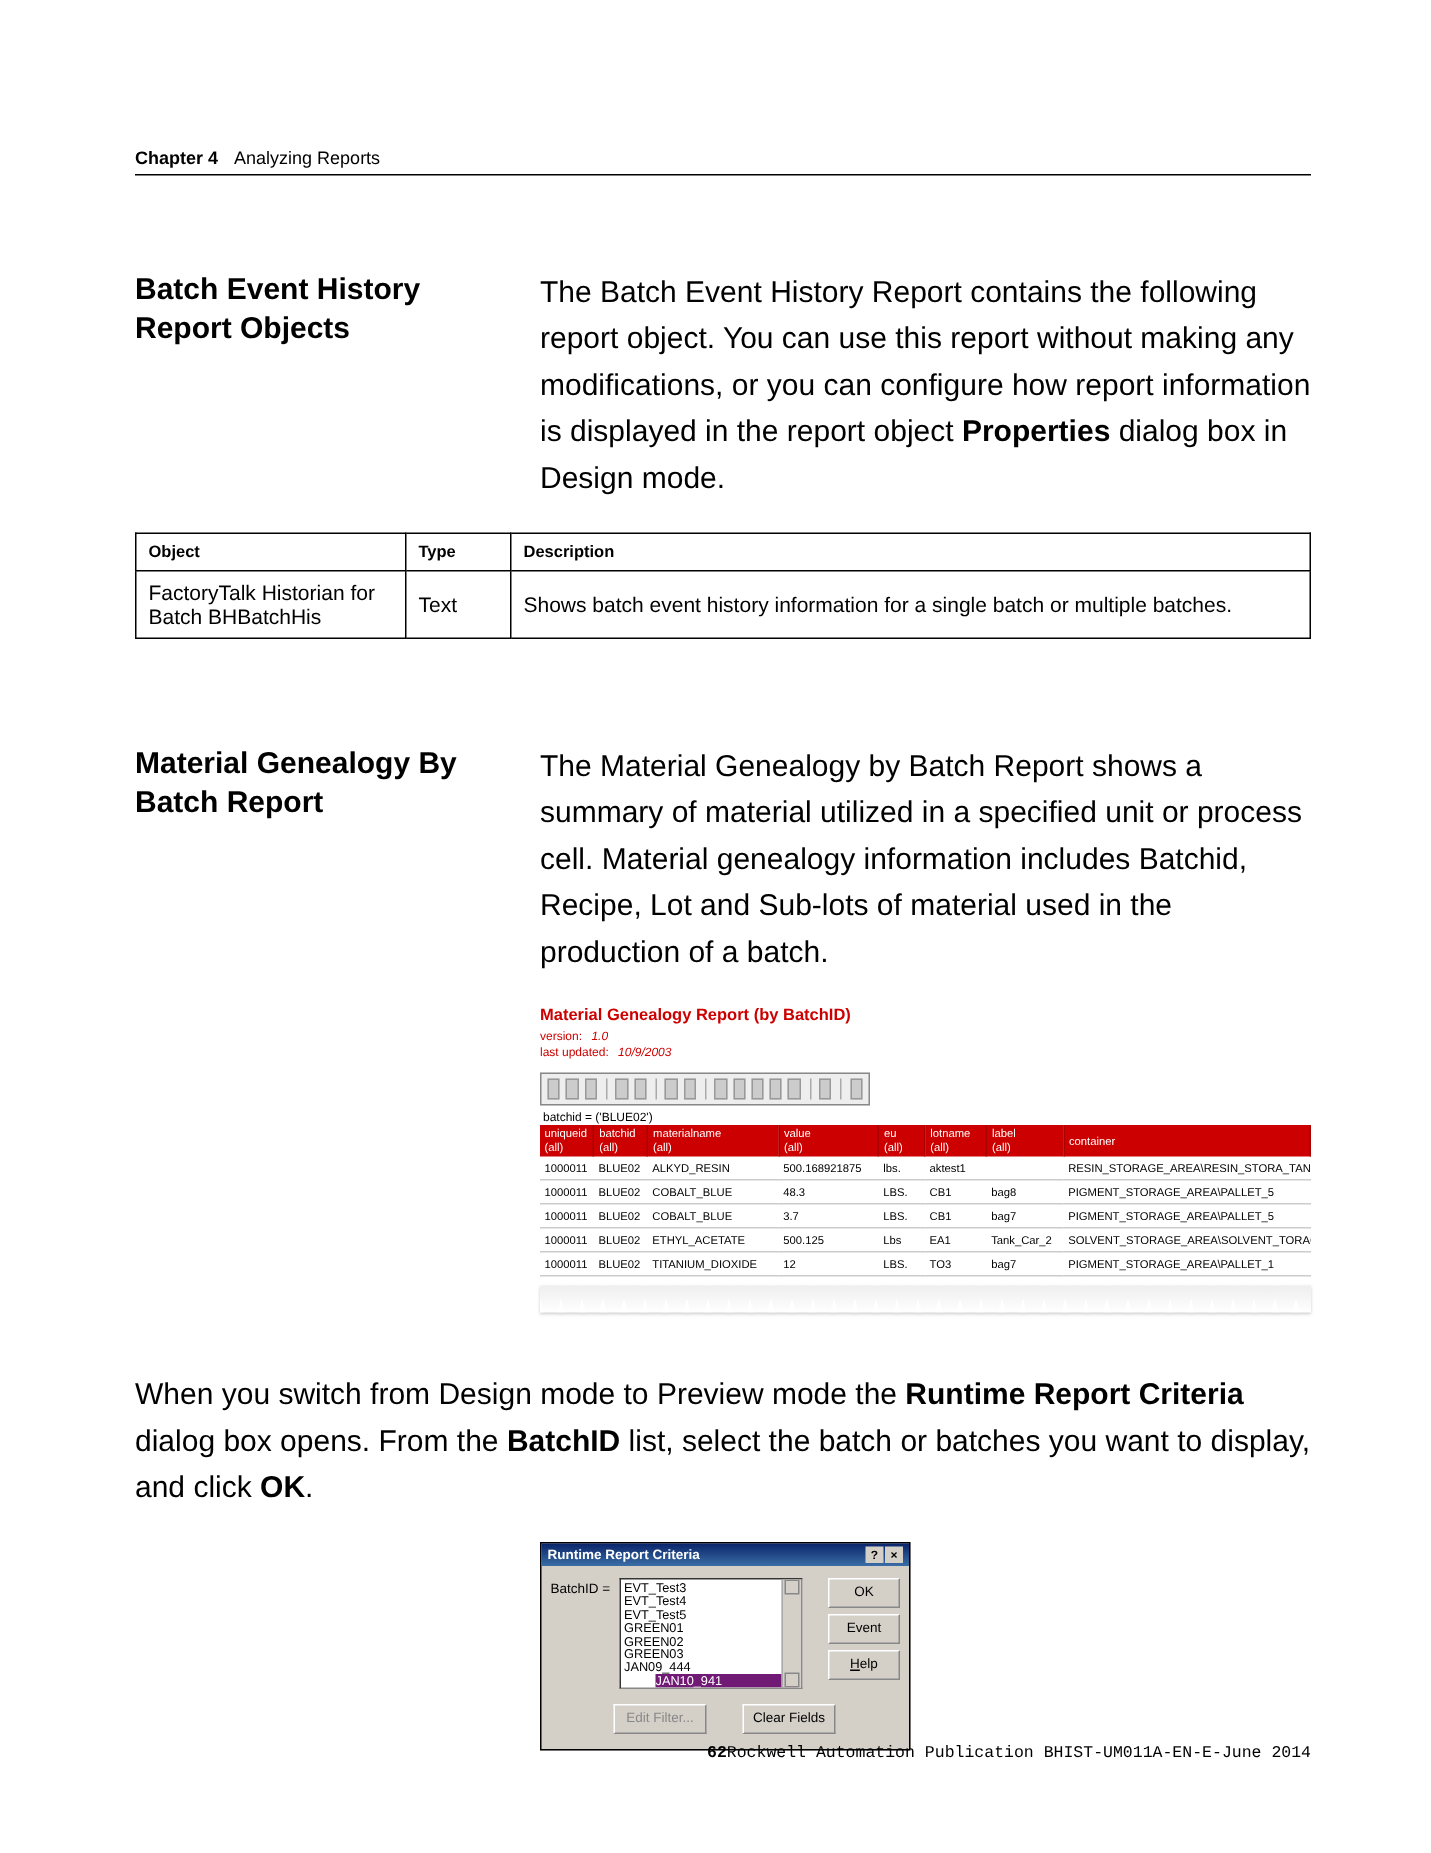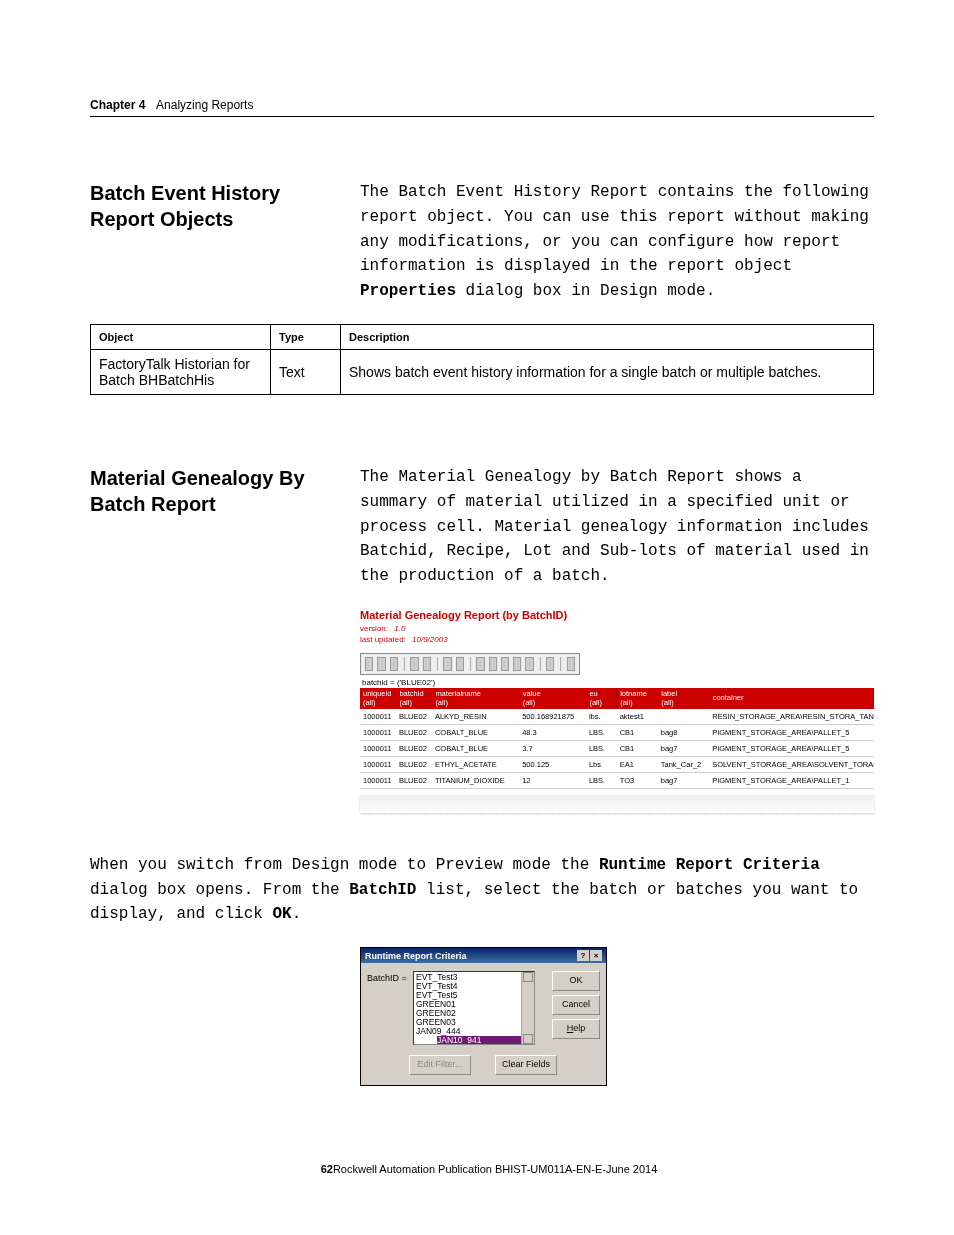--- a/index.html
+++ b/index.html
@@ -44,23 +44,23 @@
   .side-heading {
     flex: 0 0 250px;
     font-family: Arial, Helvetica, sans-serif;
     font-weight: bold;
     font-size: 20px;
     line-height: 1.3;
     padding-right: 20px;
   }
   .body-text {
     flex: 1;
-    font-size: 16px;
+    font-size: 20px;
     line-height: 1.55;
-    font-family: Liberation Mono, monospace;
+    font-family: Liberation Sans, sans-serif;
   }
   .body-text b { font-weight: bold; }
   table.object-table {
     width: 100%;
     border-collapse: collapse;
     margin-top: 20px;
     font-family: Arial, Helvetica, sans-serif;
     font-size: 14px;
   }
   table.object-table th, table.object-table td {
@@ -202,22 +202,22 @@
   }
   .dlg-bottom .dlg-btn { width:60px; }
   .dlg-bottom .disabled { color:#888; }
 
   .footer {
     position: absolute;
     bottom: 60px;
     left: 104px;
     right: 80px;
     display: flex;
-    justify-content: center;
-    font-family: Liberation Sans, sans-serif;
+    justify-content: flex-end;
+    font-family: Liberation Mono, monospace;
     font-size: 11px;
   }
   .footer .pgnum { font-weight: bold; }
 </style>
 </head>
 <body>
 
 <div class="page">
   <div class="running-header">
     <span class="chap">Chapter 4</span>
@@ -393,21 +393,21 @@
               <div>GREEN01</div>
               <div>GREEN02</div>
               <div>GREEN03</div>
               <div>JAN09_444</div>
               <div class="sel">JAN10_941</div>
             </div>
           <div class="scrollbar"></div>
         </div>
         <div class="dlg-buttons">
           <div class="dlg-btn">OK</div>
-          <div class="dlg-btn">Cancel</div>
+          <div class="dlg-btn">Event</div>
           <div class="dlg-btn"><u>H</u><span>elp</span></div>
         </div>
       </div>
       <div class="dlg-bottom">
         <div class="dlg-btn disabled">Edit Filter...</div>
         <div class="dlg-btn">Clear Fields</div>
       </div>
     </div>
 
   </div>

